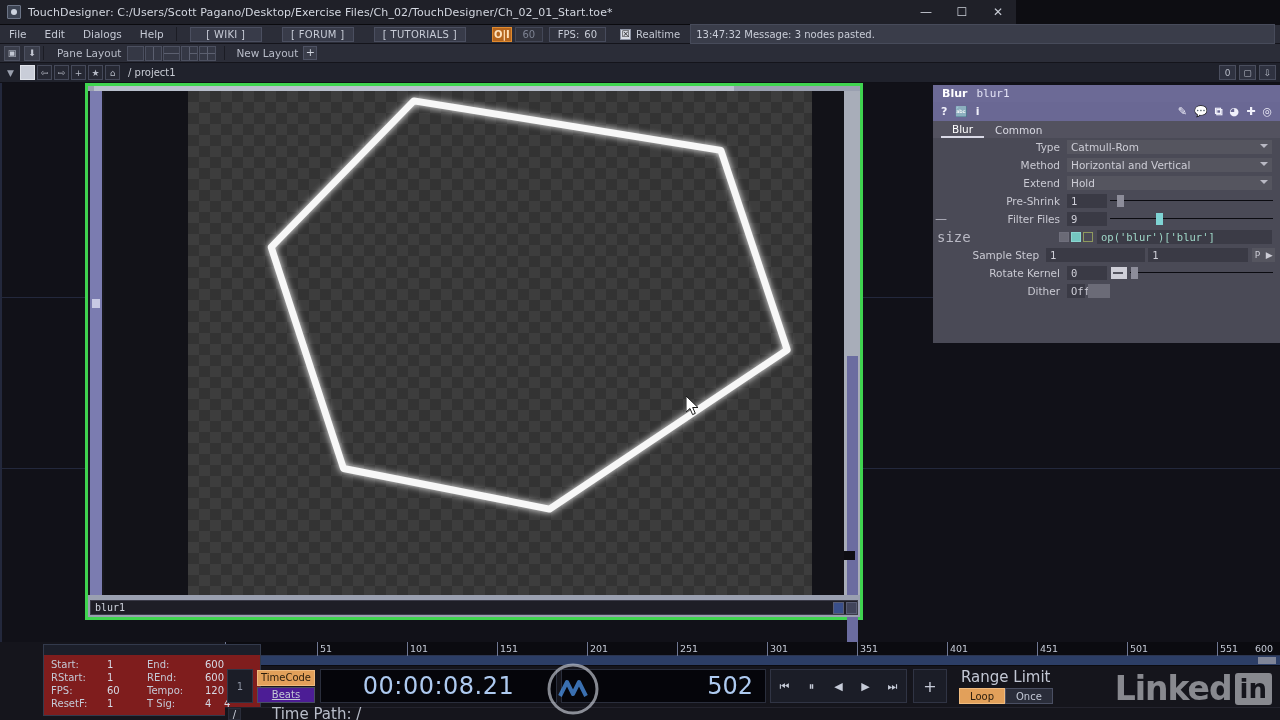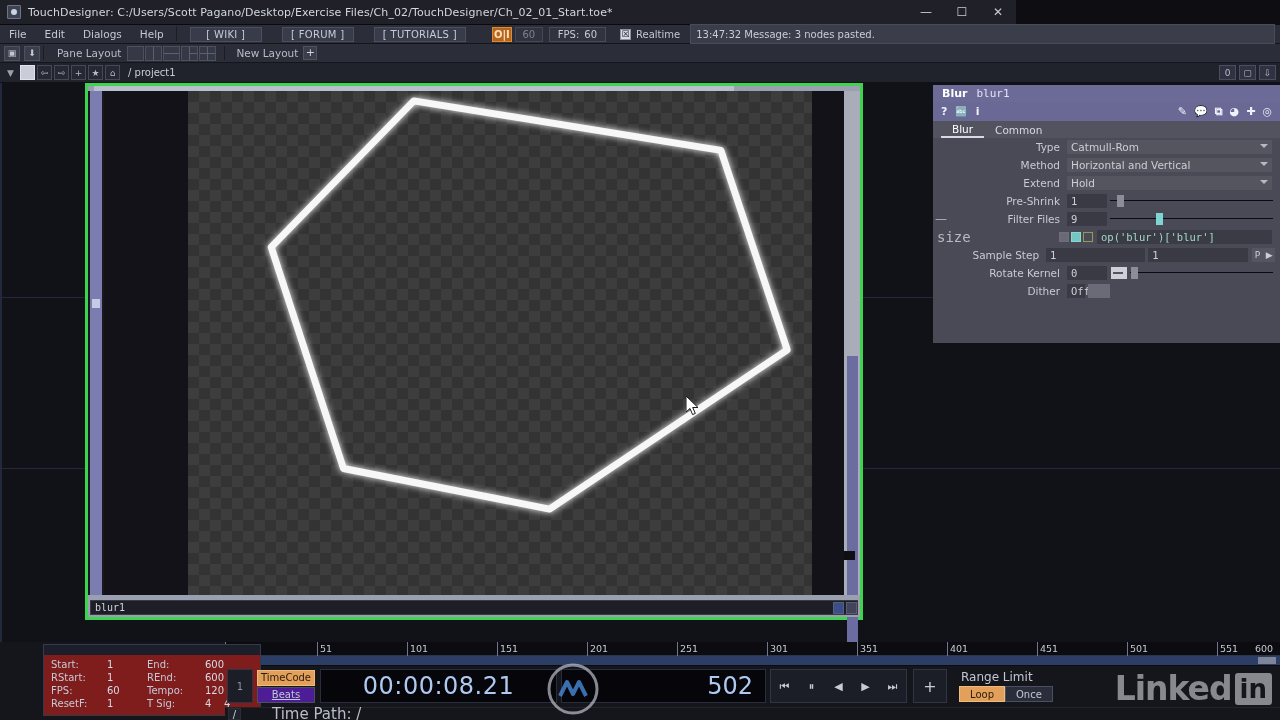--- a/index.html
+++ b/index.html
@@ -313,21 +313,21 @@
   }
   .pbtn{
     width:27px; height:32px; display:flex; align-items:center; justify-content:center;
     color:#c6cbd8; font-size:11px;
   }
   .addbtn{
     margin-left:6px; width:34px; height:34px; background:#1b1d27; border:1px solid #303444;
     display:flex; align-items:center; justify-content:center; color:#c6cbd8; font-size:16px;
   }
   .range-group{ margin-left:12px; display:flex; flex-direction:column; gap:2px;}
-  .range-label{ color:#c2c7d4; font-size:12px; padding-left:2px;}
+  .range-label{ color:#c2c7d4; font-size:15px; padding-left:2px;}
   .range-btns{ display:flex; gap:0px; }
   .rb{
     padding:0 10px; height:16px; display:flex; align-items:center; font-size:10px;
     border:1px solid #4a4f63;
   }
   .rb.on{ background:#e2a05a; border-color:#f0bb7f; color:#2b1d0c; }
   .rb.off{ background:#2a2d3a; color:#c3c8d5; }
 
   .timepath{
     position:absolute; left:225px; bottom:0; right:0; height:13px;

